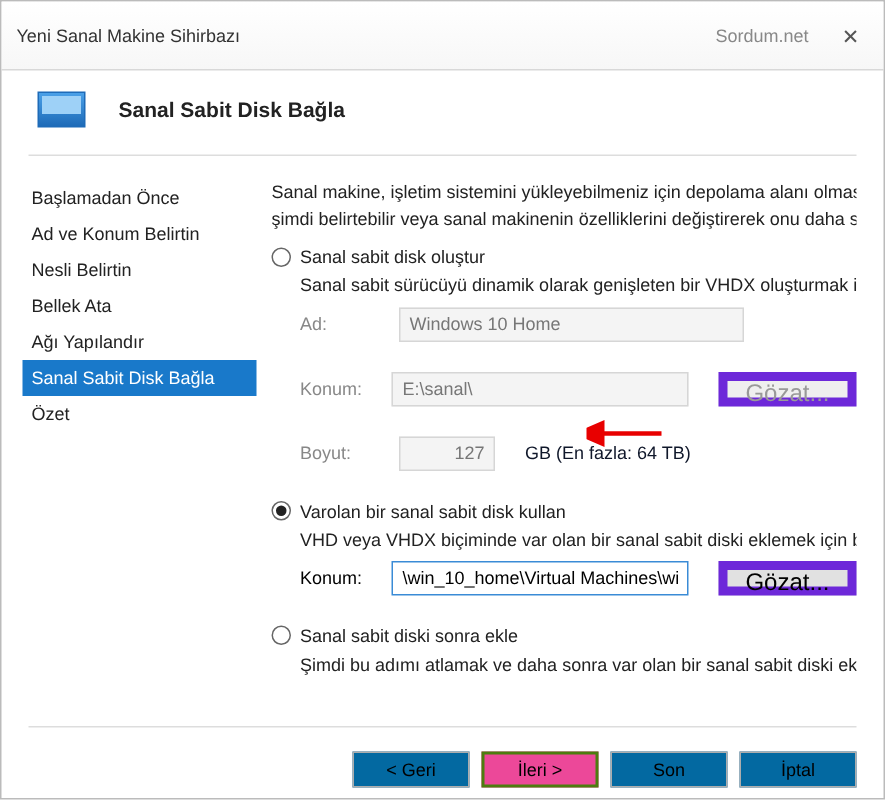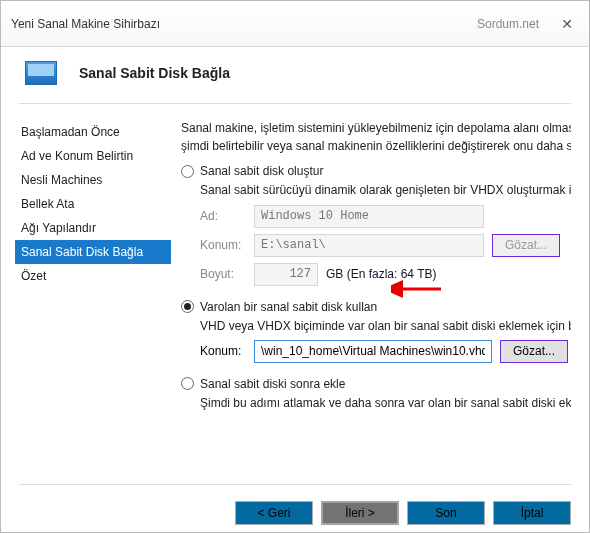--- a/index.html
+++ b/index.html
@@ -19,32 +19,32 @@
   .side-item.selected { background: #1979ca; color: #fff; }
   .content { flex: 1; padding: 6px 18px 0 10px; overflow: hidden; color: #222; }
   .intro { font-size: 12px; line-height: 1.35; margin-bottom: 10px; white-space: nowrap; overflow: hidden; }
   .opt-group { margin-bottom: 14px; }
   .radio-row { display: flex; align-items: center; gap: 6px; margin-bottom: 4px; }
   .radio { width: 13px; height: 13px; border: 1px solid #666; border-radius: 50%; position: relative; background:#fff; }
   .radio.checked::after { content:""; position:absolute; left:2px; top:2px; width:7px; height:7px; background:#222; border-radius:50%; }
   .opt-label { font-size: 12px; }
   .opt-desc { font-size: 12px; margin-left: 19px; line-height: 1.35; margin-bottom: 6px; white-space: nowrap; overflow: hidden; }
   .form-block { margin-left: 19px; }
-  .form-row { display: flex; align-items: center; gap: 8px; margin-bottom: 6px; }
+  .form-row { display: flex; align-items: center; gap: 20px; margin-bottom: 20px; }
   .fld-label { width: 46px; text-align: left; color: #888; }
   .fld-label.active { color: #000; }
   .fld-input { height: 23px; border: 1px solid #bfbfbf; background: #fff; padding: 0 6px; font-size: 12px; }
-  .fld-input.disabled { background: #f4f4f4; color: #777; border-color: #d6d6d6; font-family: Liberation Mono, monospace; }
+  .fld-input.disabled { background: #f4f4f4; color: #777; border-color: #d6d6d6; }
   .fld-input.size { width: 64px; text-align: right; }
   .suffix { color: #0f172a; font-size: 12px; }
-  .btn { height: 23px; padding: 0 12px; border: 1px solid #6d28d9; background: #e1e1e1; font-size: 12px; cursor: default; }
+  .btn { height: 23px; padding: 0 12px; border: 6px solid #6d28d9; background: #e1e1e1; font-size: 16px; cursor: default; }
   .btn.disabled { color: #999; background:#efefef; }
   .footer { border-top: 1px solid #ddd; margin: 0 18px; padding: 16px 0 0 0; display: flex; justify-content: flex-end; gap: 8px; }
   .ft-btn { width: 78px; height: 24px; border: 1px solid #adadad; background: #0369a1; font-size: 12px; }
-  .ft-btn.primary { border: 2px solid #a3a3a3; background: #737373; }
+  .ft-btn.primary { border: 2px solid #4d7c0f; background: #ec4899; }
   .content-wrap { position: relative; }
   .red-arrow { position:absolute; left:390px; top:175px; pointer-events:none; }
 </style>
 </head>
 <body>
 
 <div class="titlebar">
   <span class="title-text">Yeni Sanal Makine Sihirbazı</span>
   <span class="watermark">Sordum.net</span>
   <div class="close-btn">
@@ -57,21 +57,21 @@
   <div class="header-title">Sanal Sabit Disk Bağla</div>
 </div>
 
 <hr class="divider">
 
 <div class="body content-wrap">
 
   <div class="sidebar">
     <div class="side-item">Başlamadan Önce</div>
     <div class="side-item">Ad ve Konum Belirtin</div>
-    <div class="side-item">Nesli Machines</div>
+    <div class="side-item">Nesli Belirtin</div>
     <div class="side-item">Bellek Ata</div>
     <div class="side-item">Ağı Yapılandır</div>
     <div class="side-item selected">Sanal Sabit Disk Bağla</div>
     <div class="side-item">Özet</div>
   </div>
 
   <div class="content">
     <div class="intro">Sanal makine, işletim sistemini yükleyebilmeniz için depolama alanı olmasını gerektirir</div>
     <div class="intro" style="margin-top:-8px;">şimdi belirtebilir veya sanal makinenin özelliklerini değiştirerek onu daha sonra yapıla</div>
 

